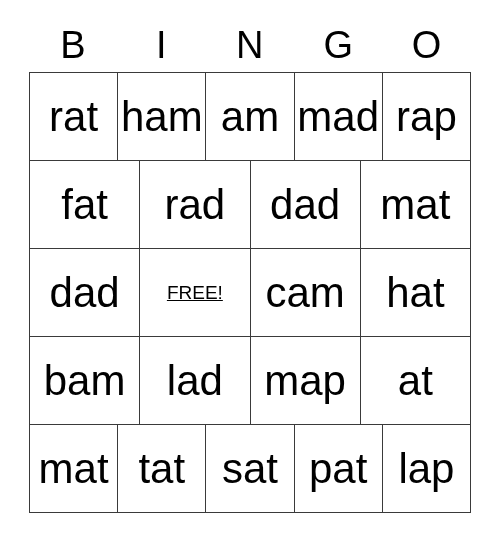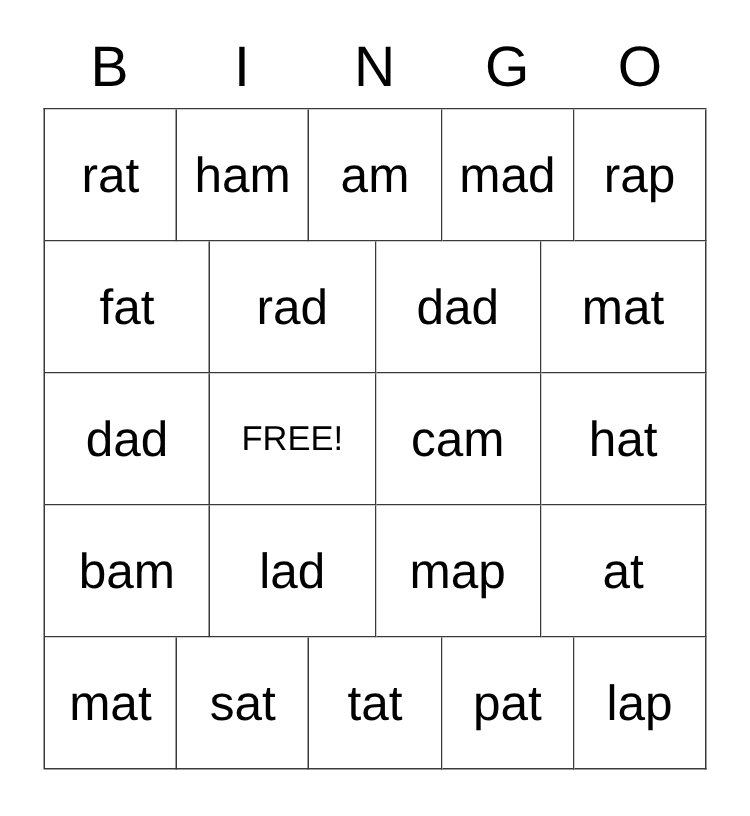--- a/index.html
+++ b/index.html
@@ -53,29 +53,30 @@
     box-sizing: border-box;
     border-right: 1px solid #3a3a3a;
     border-bottom: 1px solid #3a3a3a;
     display: flex;
     align-items: center;
     justify-content: center;
     background: #ffffff;
     overflow: hidden;
   }
   .cell-text {
-    font-size: 33px;
+    font-size: 42px;
     line-height: 1;
     color: #000;
     white-space: nowrap;
     user-select: none;
   }
   .cell.free .cell-text {
-    font-size: 23px;
+    font-size: 19px;
     letter-spacing: 0px;
+    text-decoration: underline;
   }
 </style>
 </head>
 <body>
 
 <div class="card">
 
   <div class="header-row">
     <div class="header-cell">B</div>
     <div class="header-cell">I</div>
@@ -147,24 +148,24 @@
       <div class="cell">
           <span class="cell-text">at</span>
         </div>
     </div>
 
     <div class="grid-row">
       <div class="cell">
           <span class="cell-text">mat</span>
         </div>
       <div class="cell">
-          <span class="cell-text">sat</span>
+          <span class="cell-text">tat</span>
         </div>
       <div class="cell">
-          <span class="cell-text">tat</span>
+          <span class="cell-text">sat</span>
         </div>
       <div class="cell">
           <span class="cell-text">pat</span>
         </div>
       <div class="cell">
           <span class="cell-text">lap</span>
         </div>
     </div>
 
   </div>

